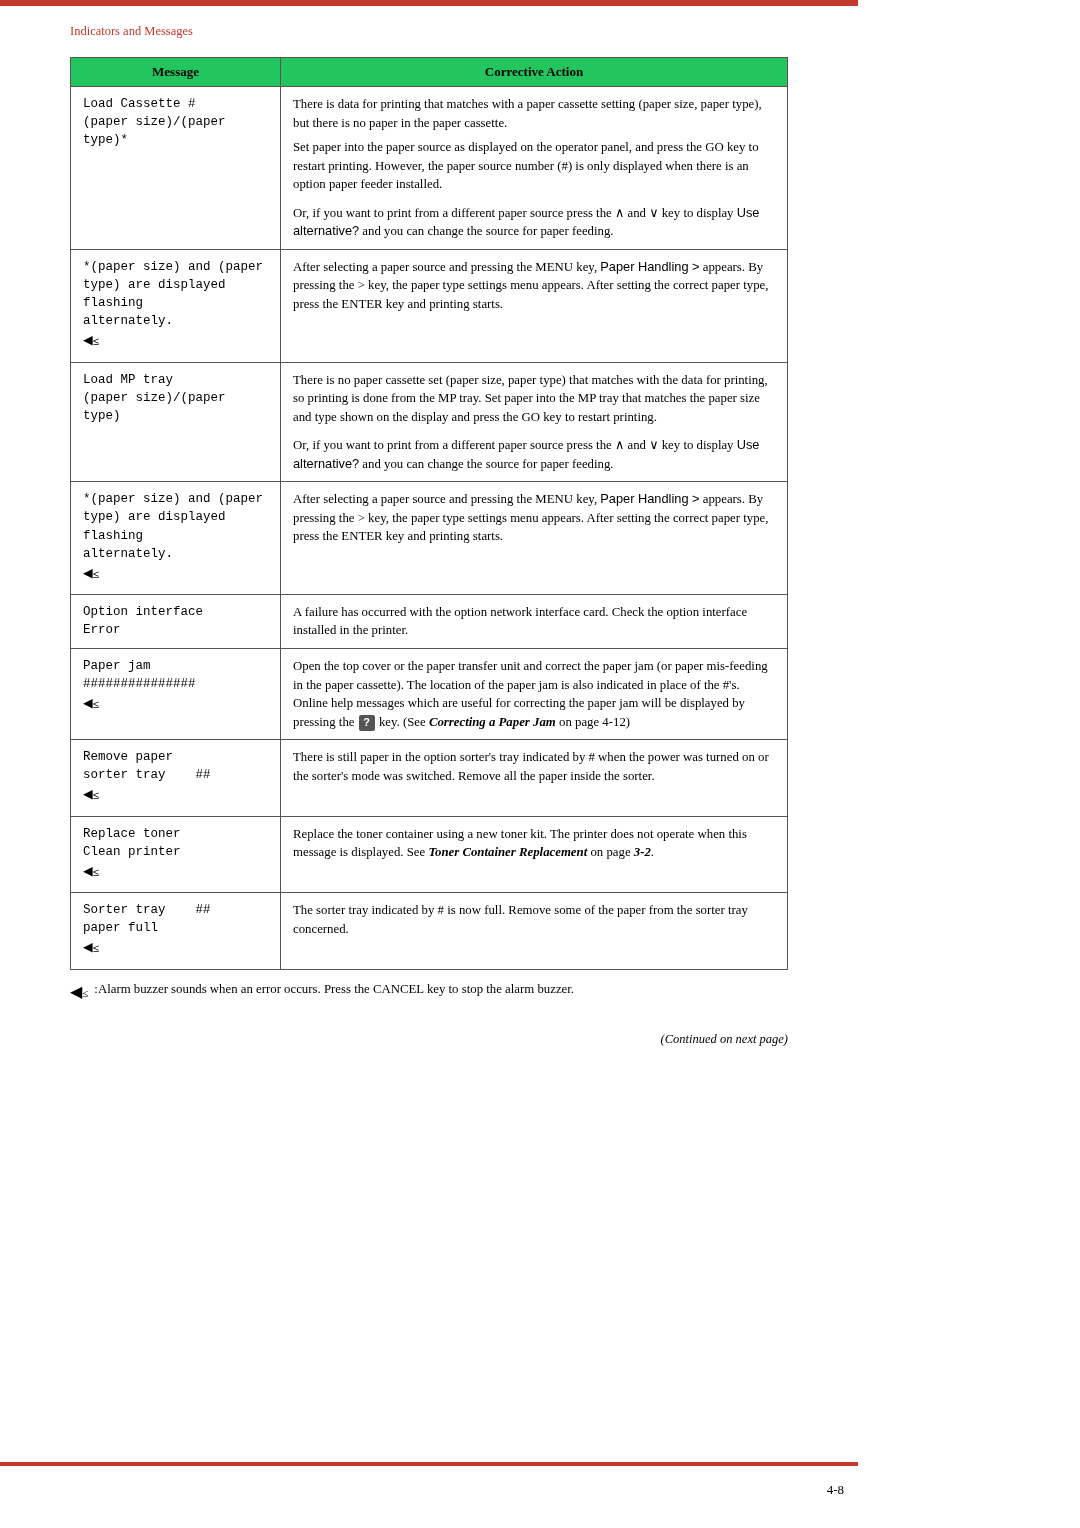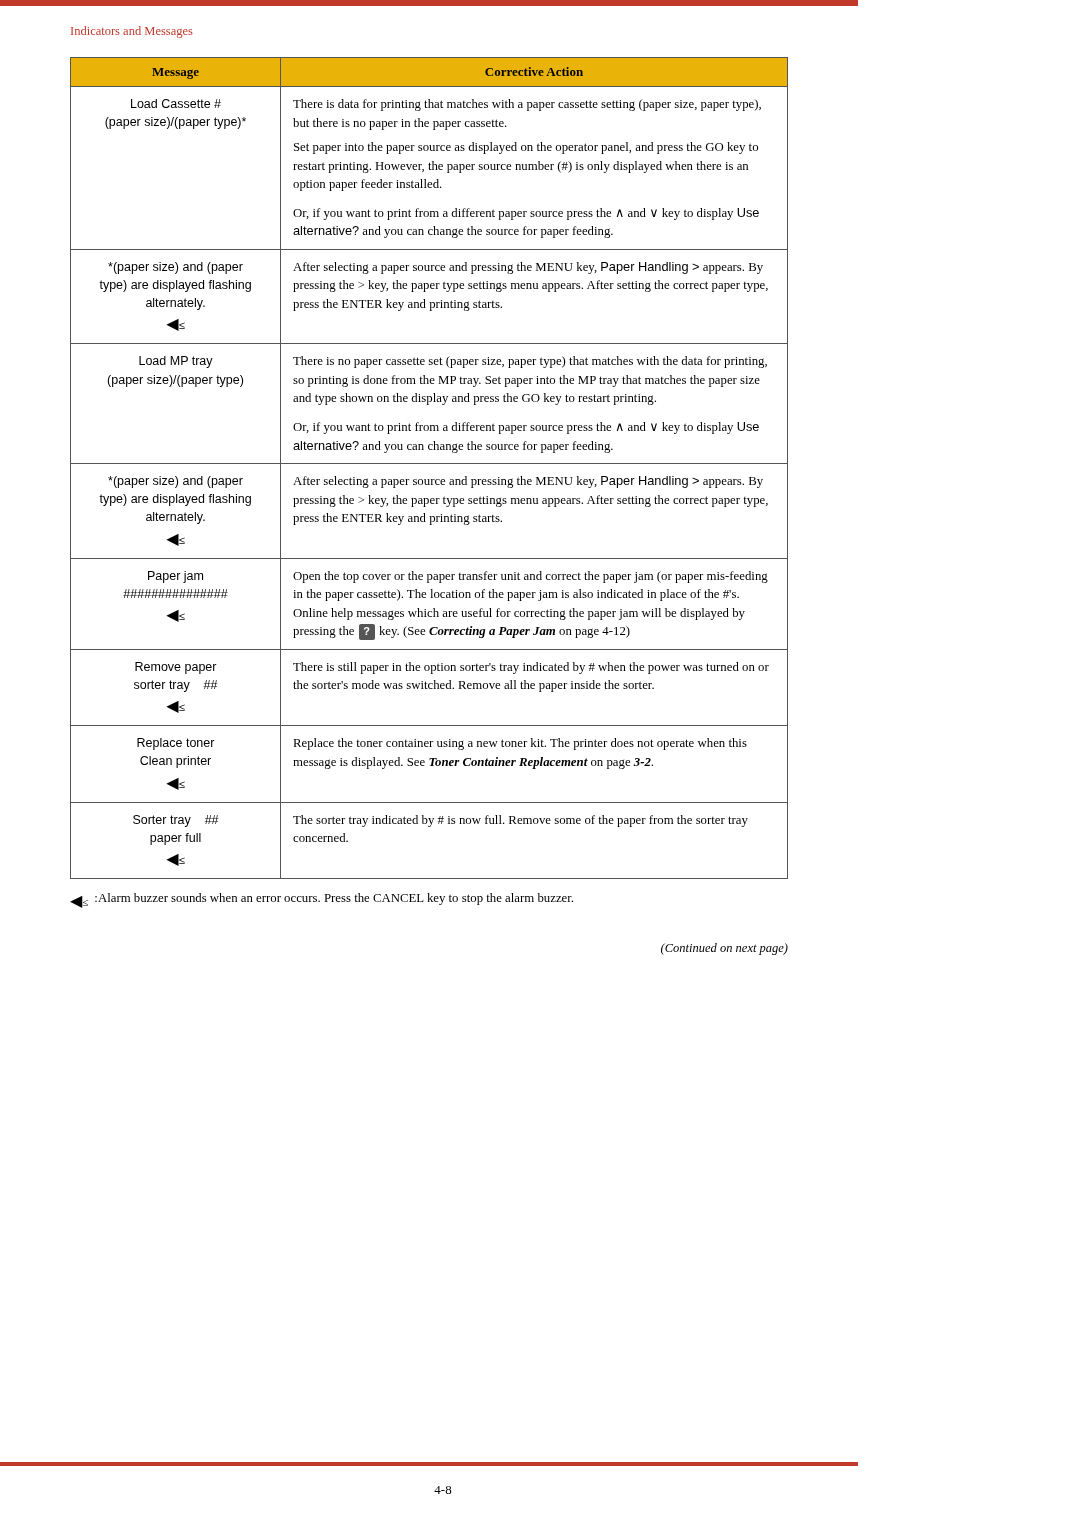--- a/index.html
+++ b/index.html
@@ -35,40 +35,39 @@
     .content-area {
       padding: 0 70px 40px 70px;
     }
     table.main-table {
       width: 100%;
       border-collapse: collapse;
       margin-top: 8px;
       font-size: 12.8px;
     }
     table.main-table th {
-      background: #eab308;
+      background: #22c55e;
       font-weight: bold;
       border: 1px solid #555;
       padding: 6px 12px;
       text-align: center;
       font-size: 13px;
     }
     table.main-table td {
       border: 1px solid #555;
       padding: 8px 12px;
       vertical-align: top;
       line-height: 1.45;
     }
     td.msg-col {
       width: 210px;
-      font-family: Liberation Sans, sans-serif;
+      font-family: Liberation Mono, monospace;
       font-size: 12.5px;
       white-space: pre-wrap;
       vertical-align: top;
-      text-align: center;
     }
     td.action-col {
       width: auto;
     }
     .bold { font-weight: normal; }
     .bold-italic { font-weight: bold; font-style: italic; }
     .mono { font-family: Liberation Sans, sans-serif; }
     .link-bold-italic { font-weight: bold; font-style: italic; color: #000000; text-decoration: none; font-family: Liberation Serif, serif; }
     .footnote-area {
       margin-top: 10px;
@@ -92,22 +91,22 @@
       bottom: 62px;
       left: 0;
       right: 0;
       height: 4px;
       background: #c0392b;
     }
     .page-number {
       position: absolute;
       bottom: 30px;
       left: 0;
-      right: 0;
-      text-align: center;
+      right: 14px;
+      text-align: right;
       font-size: 13px;
       margin-left: 28px;
     }
     .q-badge {
       display: inline-flex;
       align-items: center;
       justify-content: center;
       background: #555;
       color: #fff;
       font-size: 11px;
@@ -165,20 +164,24 @@
         </tr>
 
         <tr>
           <td class="msg-col">*(paper size) and (paper<br>type) are displayed flashing<br>alternately.<br><span style="font-size:16px;">◀<span style="font-size:11px;">≤</span></span></td>
           <td class="action-col">
             After selecting a paper source and pressing the <span class="bold">MENU</span> key, <span class="mono">Paper Handling &gt;</span> appears. By pressing the &gt; key, the paper type settings menu appears. After setting the correct paper type, press the <span class="bold">ENTER</span> key and printing starts.
           </td>
         </tr>
 
 
+        <tr>
+          <td class="msg-col">Option interface<br>Error</td>
+          <td class="action-col">A failure has occurred with the option network interface card. Check the option interface installed in the printer.</td>
+        </tr>
 
         <tr>
           <td class="msg-col">Paper jam<br>###############<br><span style="font-size:16px;">◀<span style="font-size:11px;">≤</span></span></td>
           <td class="action-col">
             Open the top cover or the paper transfer unit and correct the paper jam (or paper mis-feeding in the paper cassette). The location of the paper jam is also indicated in place of the #'s. Online help messages which are useful for correcting the paper jam will be displayed by pressing the <span class="q-badge">?</span> key. (See <a class="link-bold-italic" href="#">Correcting a Paper Jam</a> on page 4-12)
           </td>
         </tr>
 
         <tr>
           <td class="msg-col">Remove paper<br>sorter tray&nbsp;&nbsp;&nbsp;&nbsp;##<br><span style="font-size:16px;">◀<span style="font-size:11px;">≤</span></span></td>

